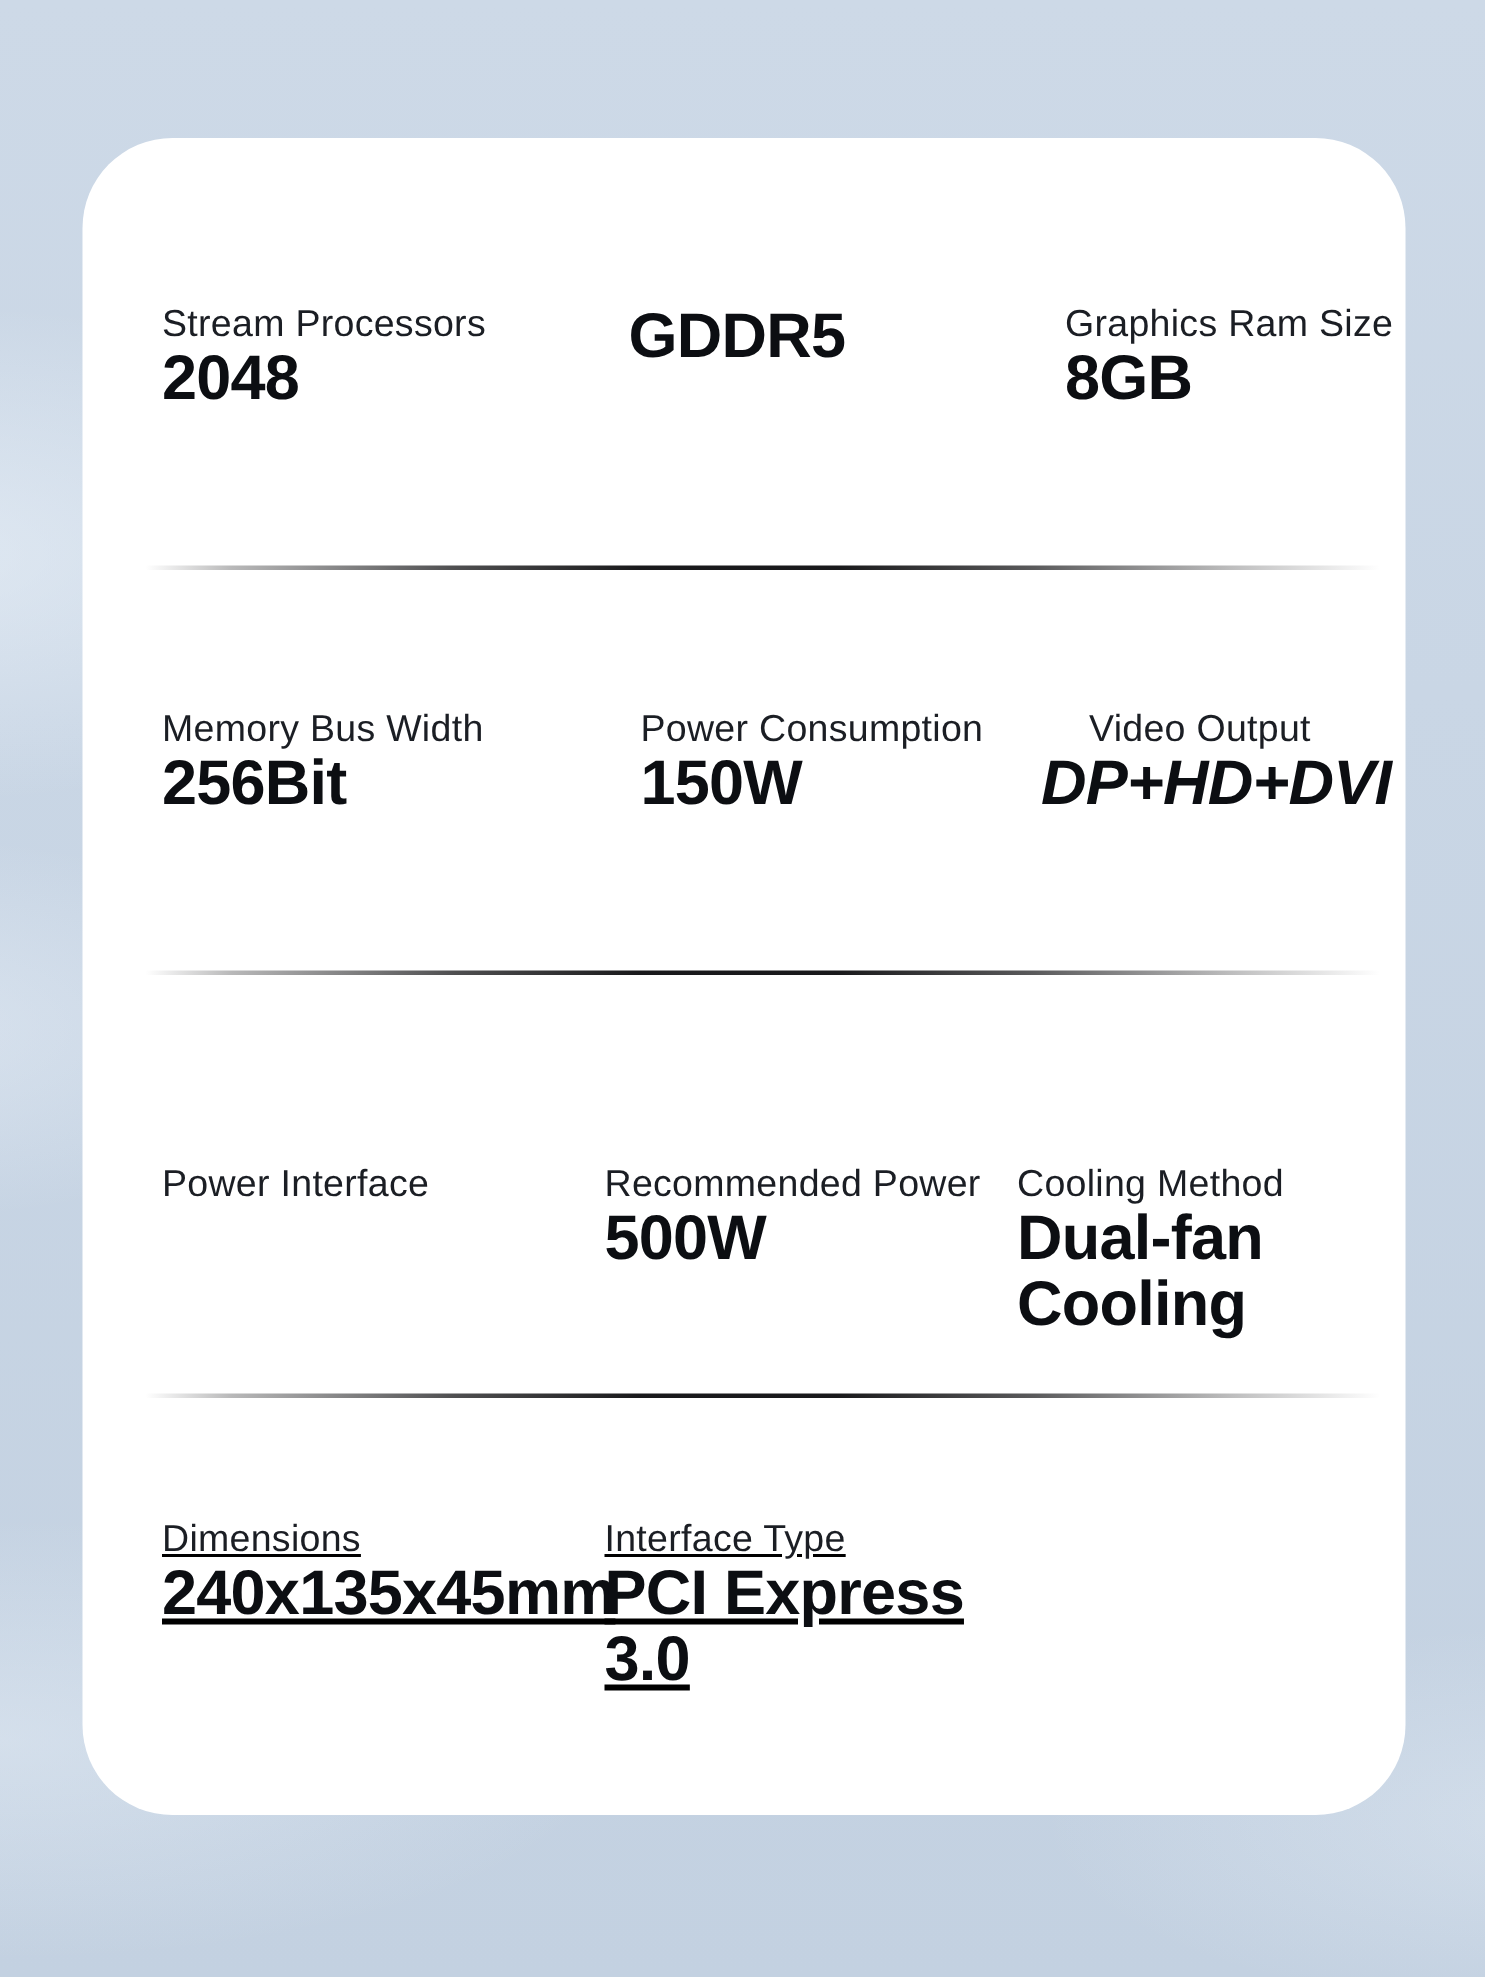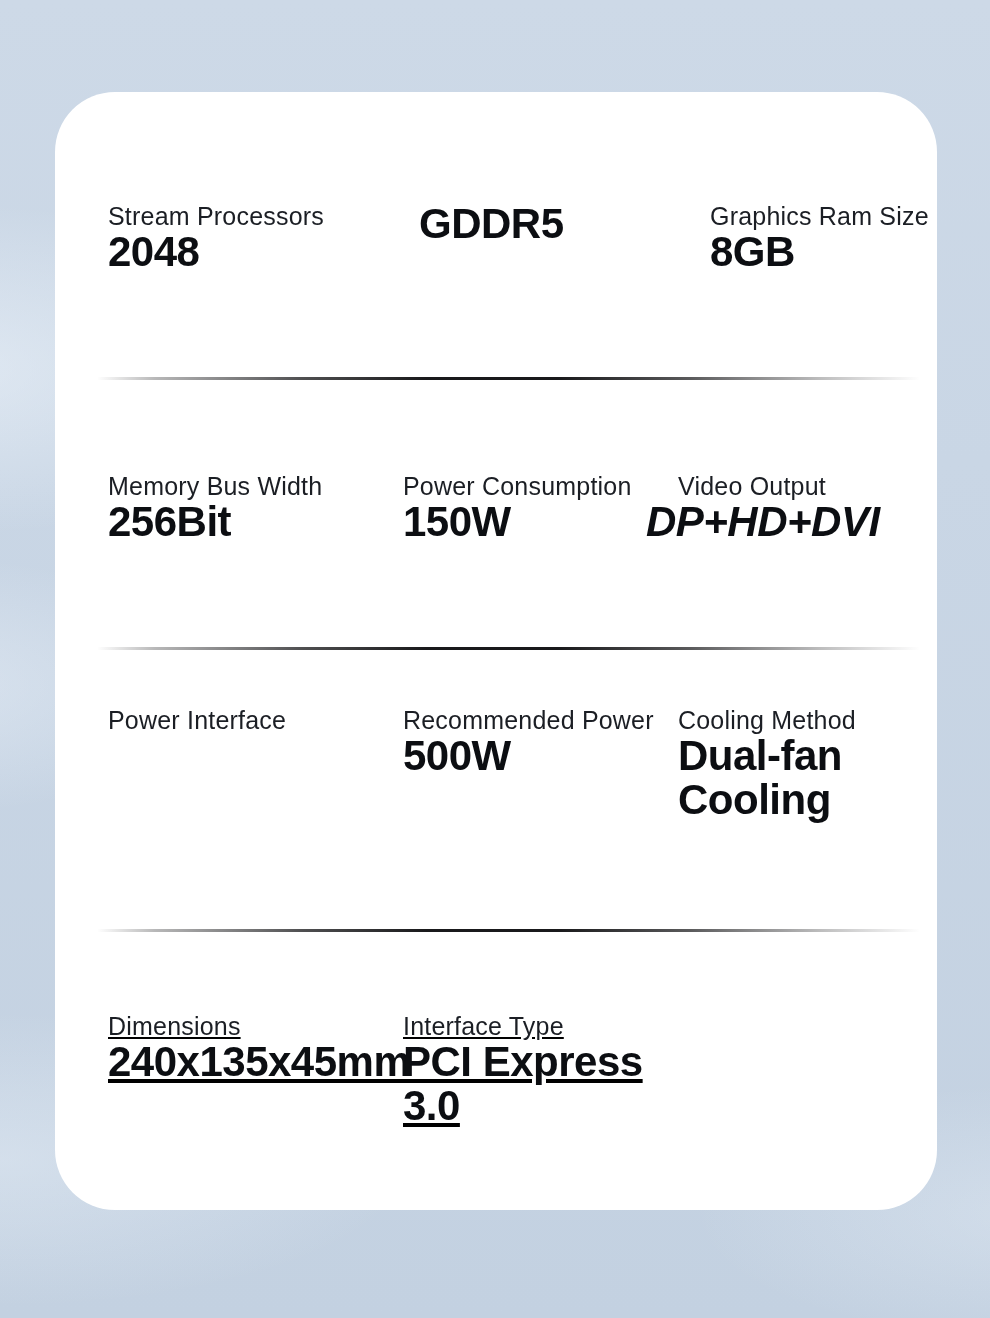--- a/index.html
+++ b/index.html
@@ -39,22 +39,22 @@
 
   .spec-row {
     position: absolute;
     left: 53px;
     right: 20px;
     display: grid;
     grid-template-columns: 295px 275px 1fr;
     align-items: start;
   }
   .row-1 { top: 110px; gap: 16px; }
-  .row-2 { top: 380px; }
-  .row-3 { top: 614px; }
+  .row-2 { top: 380px; gap: 24px; }
+  .row-3 { top: 683px; }
   .row-4 { top: 920px; text-decoration: underline; }
 
   .spec-label {
     font-size: 25px;
     line-height: 28px;
     font-weight: 400;
     color: #1b1e24;
     letter-spacing: 0.2px;
     white-space: nowrap;
   }

